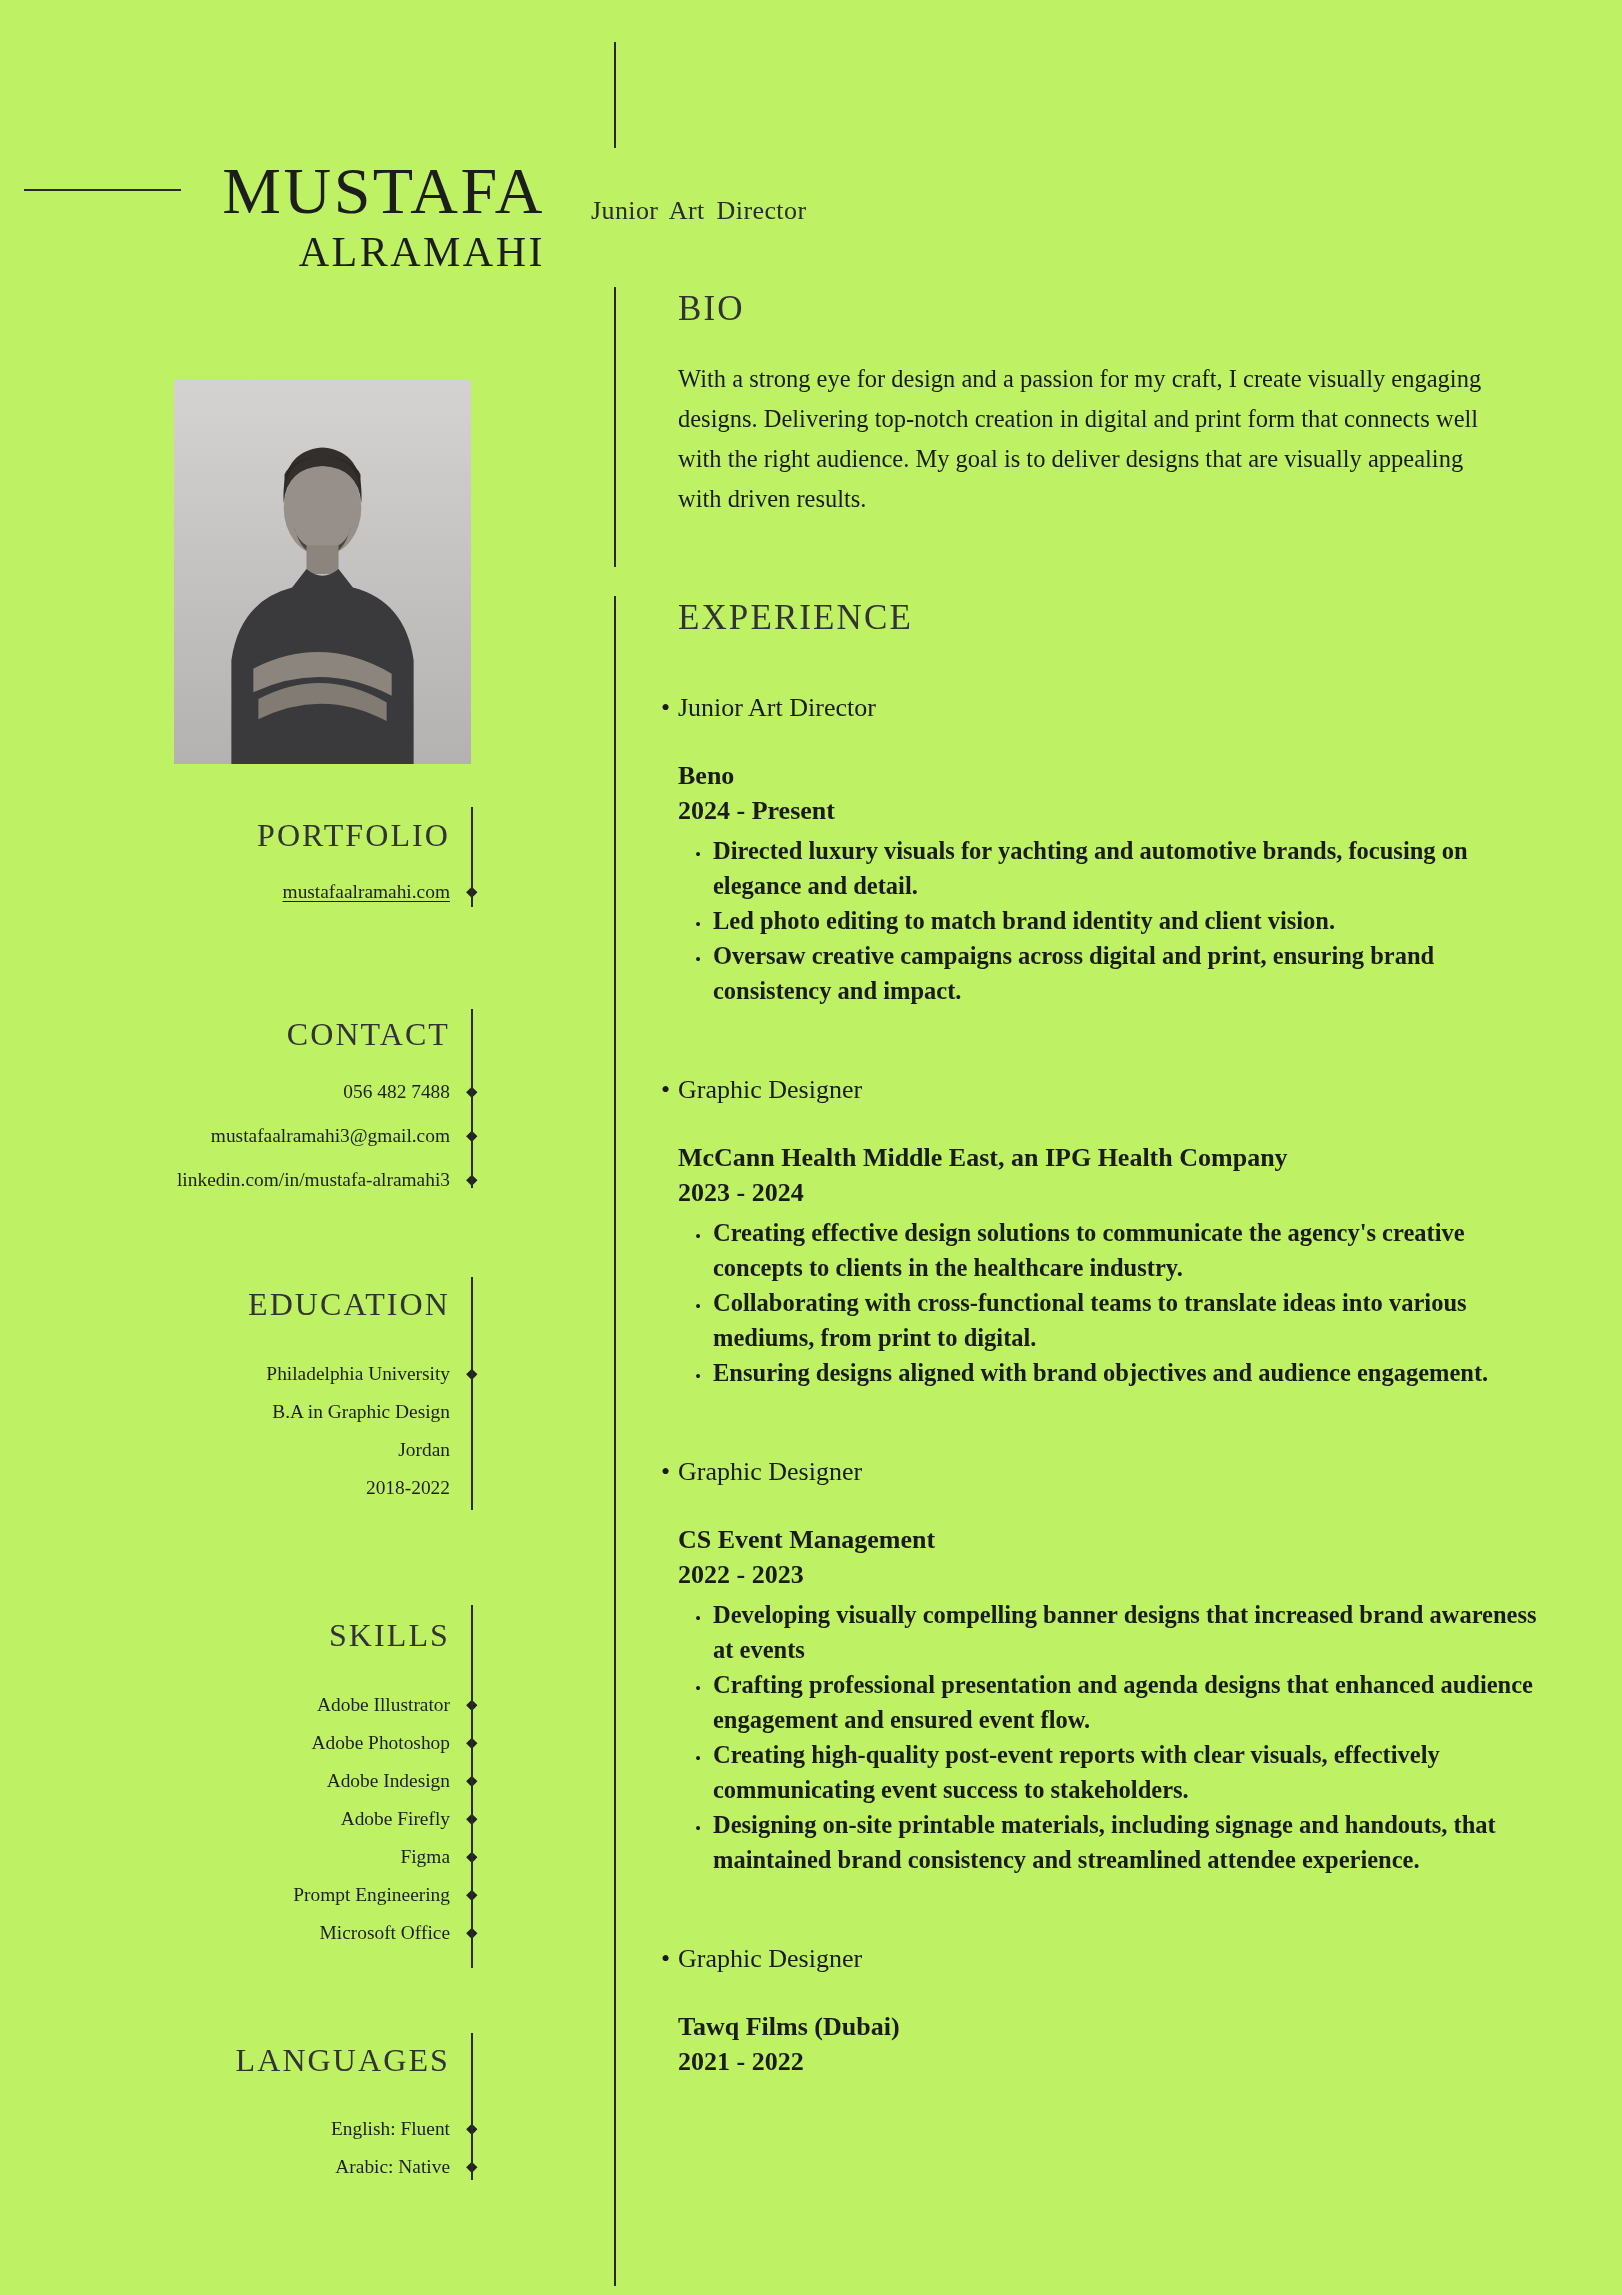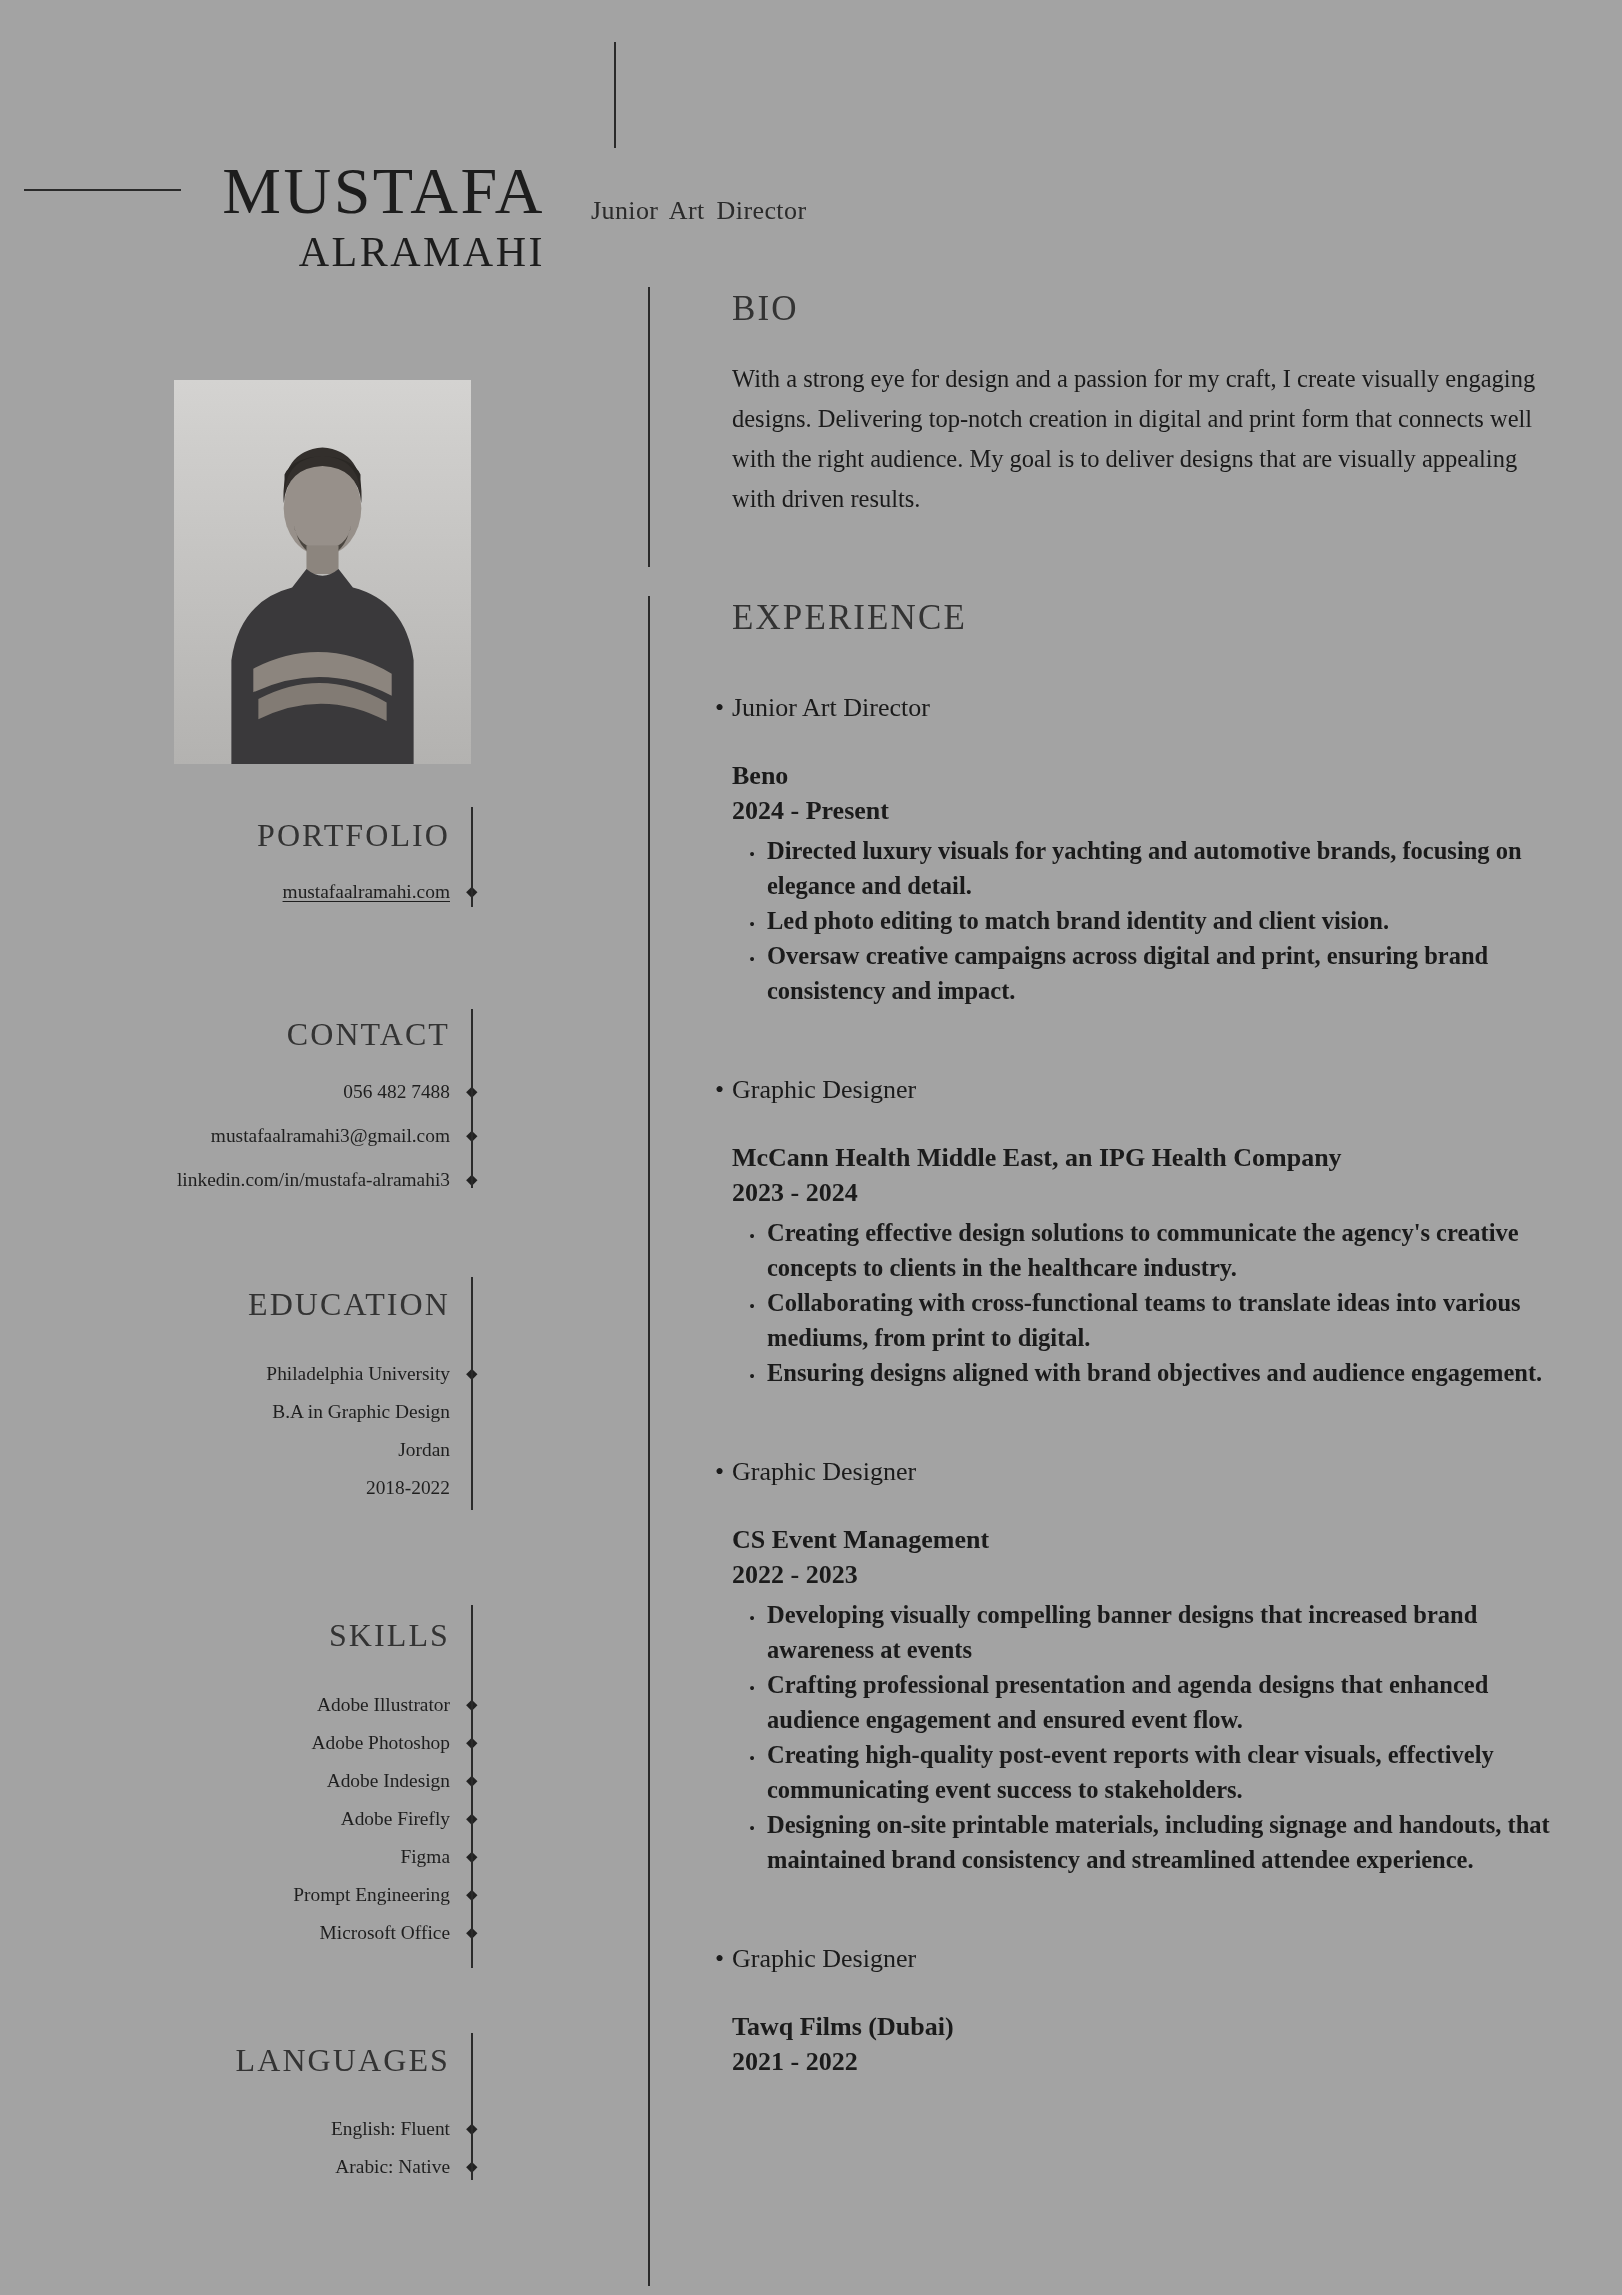--- a/index.html
+++ b/index.html
@@ -1,20 +1,20 @@
 <!DOCTYPE html>
 <html style="font-size:13.5px"><head>
 <meta charset="utf-8">
 <style>
   * { margin:0; padding:0; box-sizing:border-box; }
   html,body { background:#dcdcda; }
   body { font-family:"Liberation Serif","DejaVu Serif",serif; color:#1b1b1b; }
   .page {
     position:relative; width:1622px; height:2295px; margin:0 auto;
-    background:#a3a3a3; overflow:hidden;
+    background:#bef264; overflow:hidden;
   }
   .line { background:#2a2a2a; position:absolute; }
 
   
   .topline { left:614px; top:42px; width:1.7px; height:106px; }
   .dash    { left:24px; top:189px; width:157px; height:1.7px; }
   .name-block { position:absolute; left:194px; top:155px; width:351px; text-align:right; color:#1d1d1d; }
   .name-first { font-size:66px; line-height:71px; letter-spacing:2.5px; font-weight:400; }
   .name-last  { font-size:42px; line-height:52px; letter-spacing:2.5px; font-weight:400; }
   .subtitle { position:absolute; left:591px; top:196px; font-size:26px; letter-spacing:0.4px; word-spacing:5px; color:#2b2b2b; }
@@ -48,21 +48,21 @@
 
   .sec-skills { top:1615px; }
   .sec-skills .side-items { margin-top:30px; }
   .sec-skills .side-item { line-height:38px;margin-left:27px; }
 
   .sec-languages { top:2040px; }
   .sec-languages .side-items { margin-top:29px; }
   .sec-languages .side-item { line-height:38px; }
 
   
-  .main-section { position:absolute; left:648px; padding-left:84px; }
+  .main-section { position:absolute; left:614px; padding-left:64px; }
   .main-section > .vline-main { position:absolute; left:0; top:0; width:1.7px; background:#2a2a2a; }
   .main-title { font-size:35px; line-height:44px; font-weight:400; letter-spacing:2.1px; color:#333; }
 
   .sec-bio { top:287px; width:921px; }
   .bio-text { margin-top:28px; width:828px; font-size:24.5px; line-height:40px; color:#1b1b1b; }
 
   .sec-exp { top:596px; width:925px; }
   .jobs { margin-top:52px; }
   .job { margin-bottom:66px; }
   .job-role { position:relative; font-size:26px; line-height:32px; margin-bottom:34px; }

